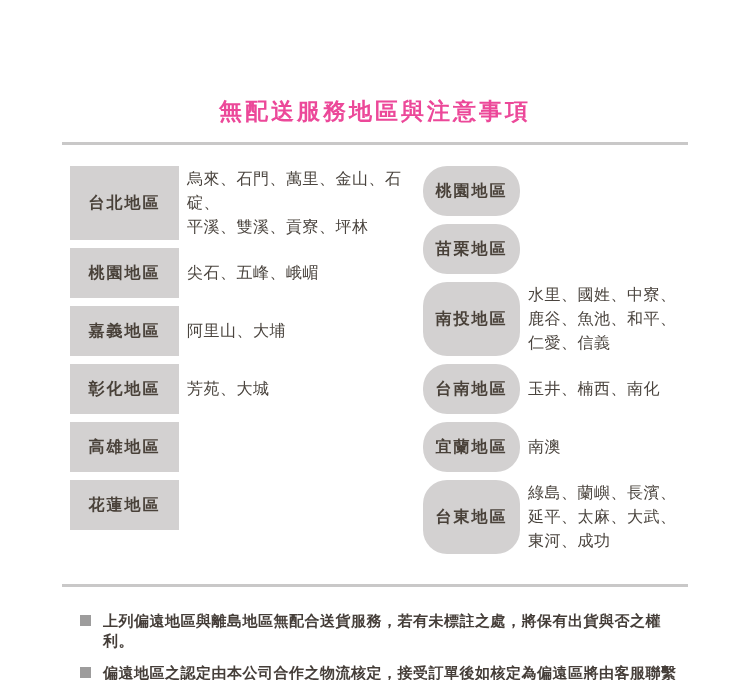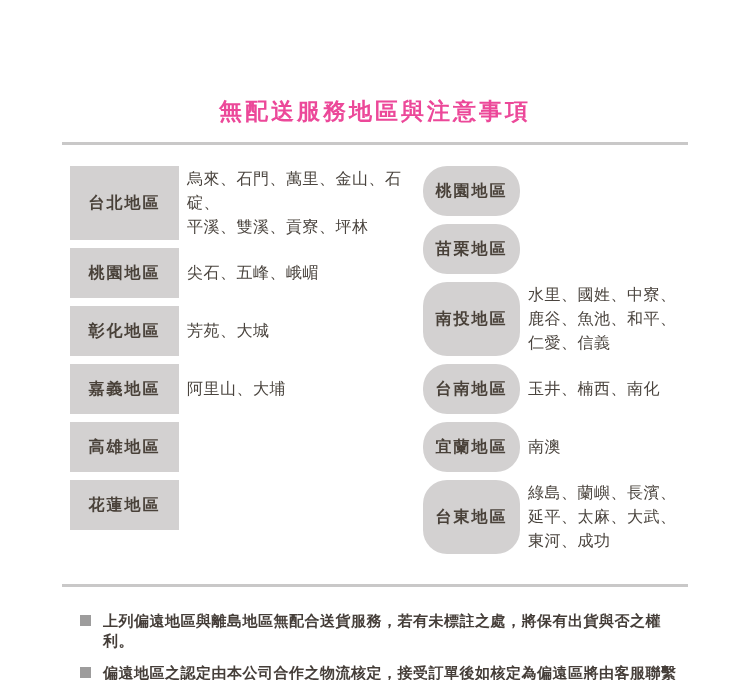--- a/index.html
+++ b/index.html
@@ -106,26 +106,26 @@
       <div class="region-row">
         <div class="region-label">台北地區</div>
         <div class="region-areas">烏來、石門、萬里、金山、石碇、
 平溪、雙溪、貢寮、坪林</div>
       </div>
       <div class="region-row">
         <div class="region-label">桃園地區</div>
         <div class="region-areas">尖石、五峰、峨嵋</div>
       </div>
       <div class="region-row">
+        <div class="region-label">嘉義地區</div>
+        <div class="region-areas">阿里山、大埔</div>
+      </div>
+      <div class="region-row">
         <div class="region-label">彰化地區</div>
         <div class="region-areas">芳苑、大城</div>
-      </div>
-      <div class="region-row">
-        <div class="region-label">嘉義地區</div>
-        <div class="region-areas">阿里山、大埔</div>
       </div>
       <div class="region-row">
         <div class="region-label">高雄地區</div>
       </div>
       <div class="region-row">
         <div class="region-label">花蓮地區</div>
       </div>
     </div>
 
     <div class="col-right">

